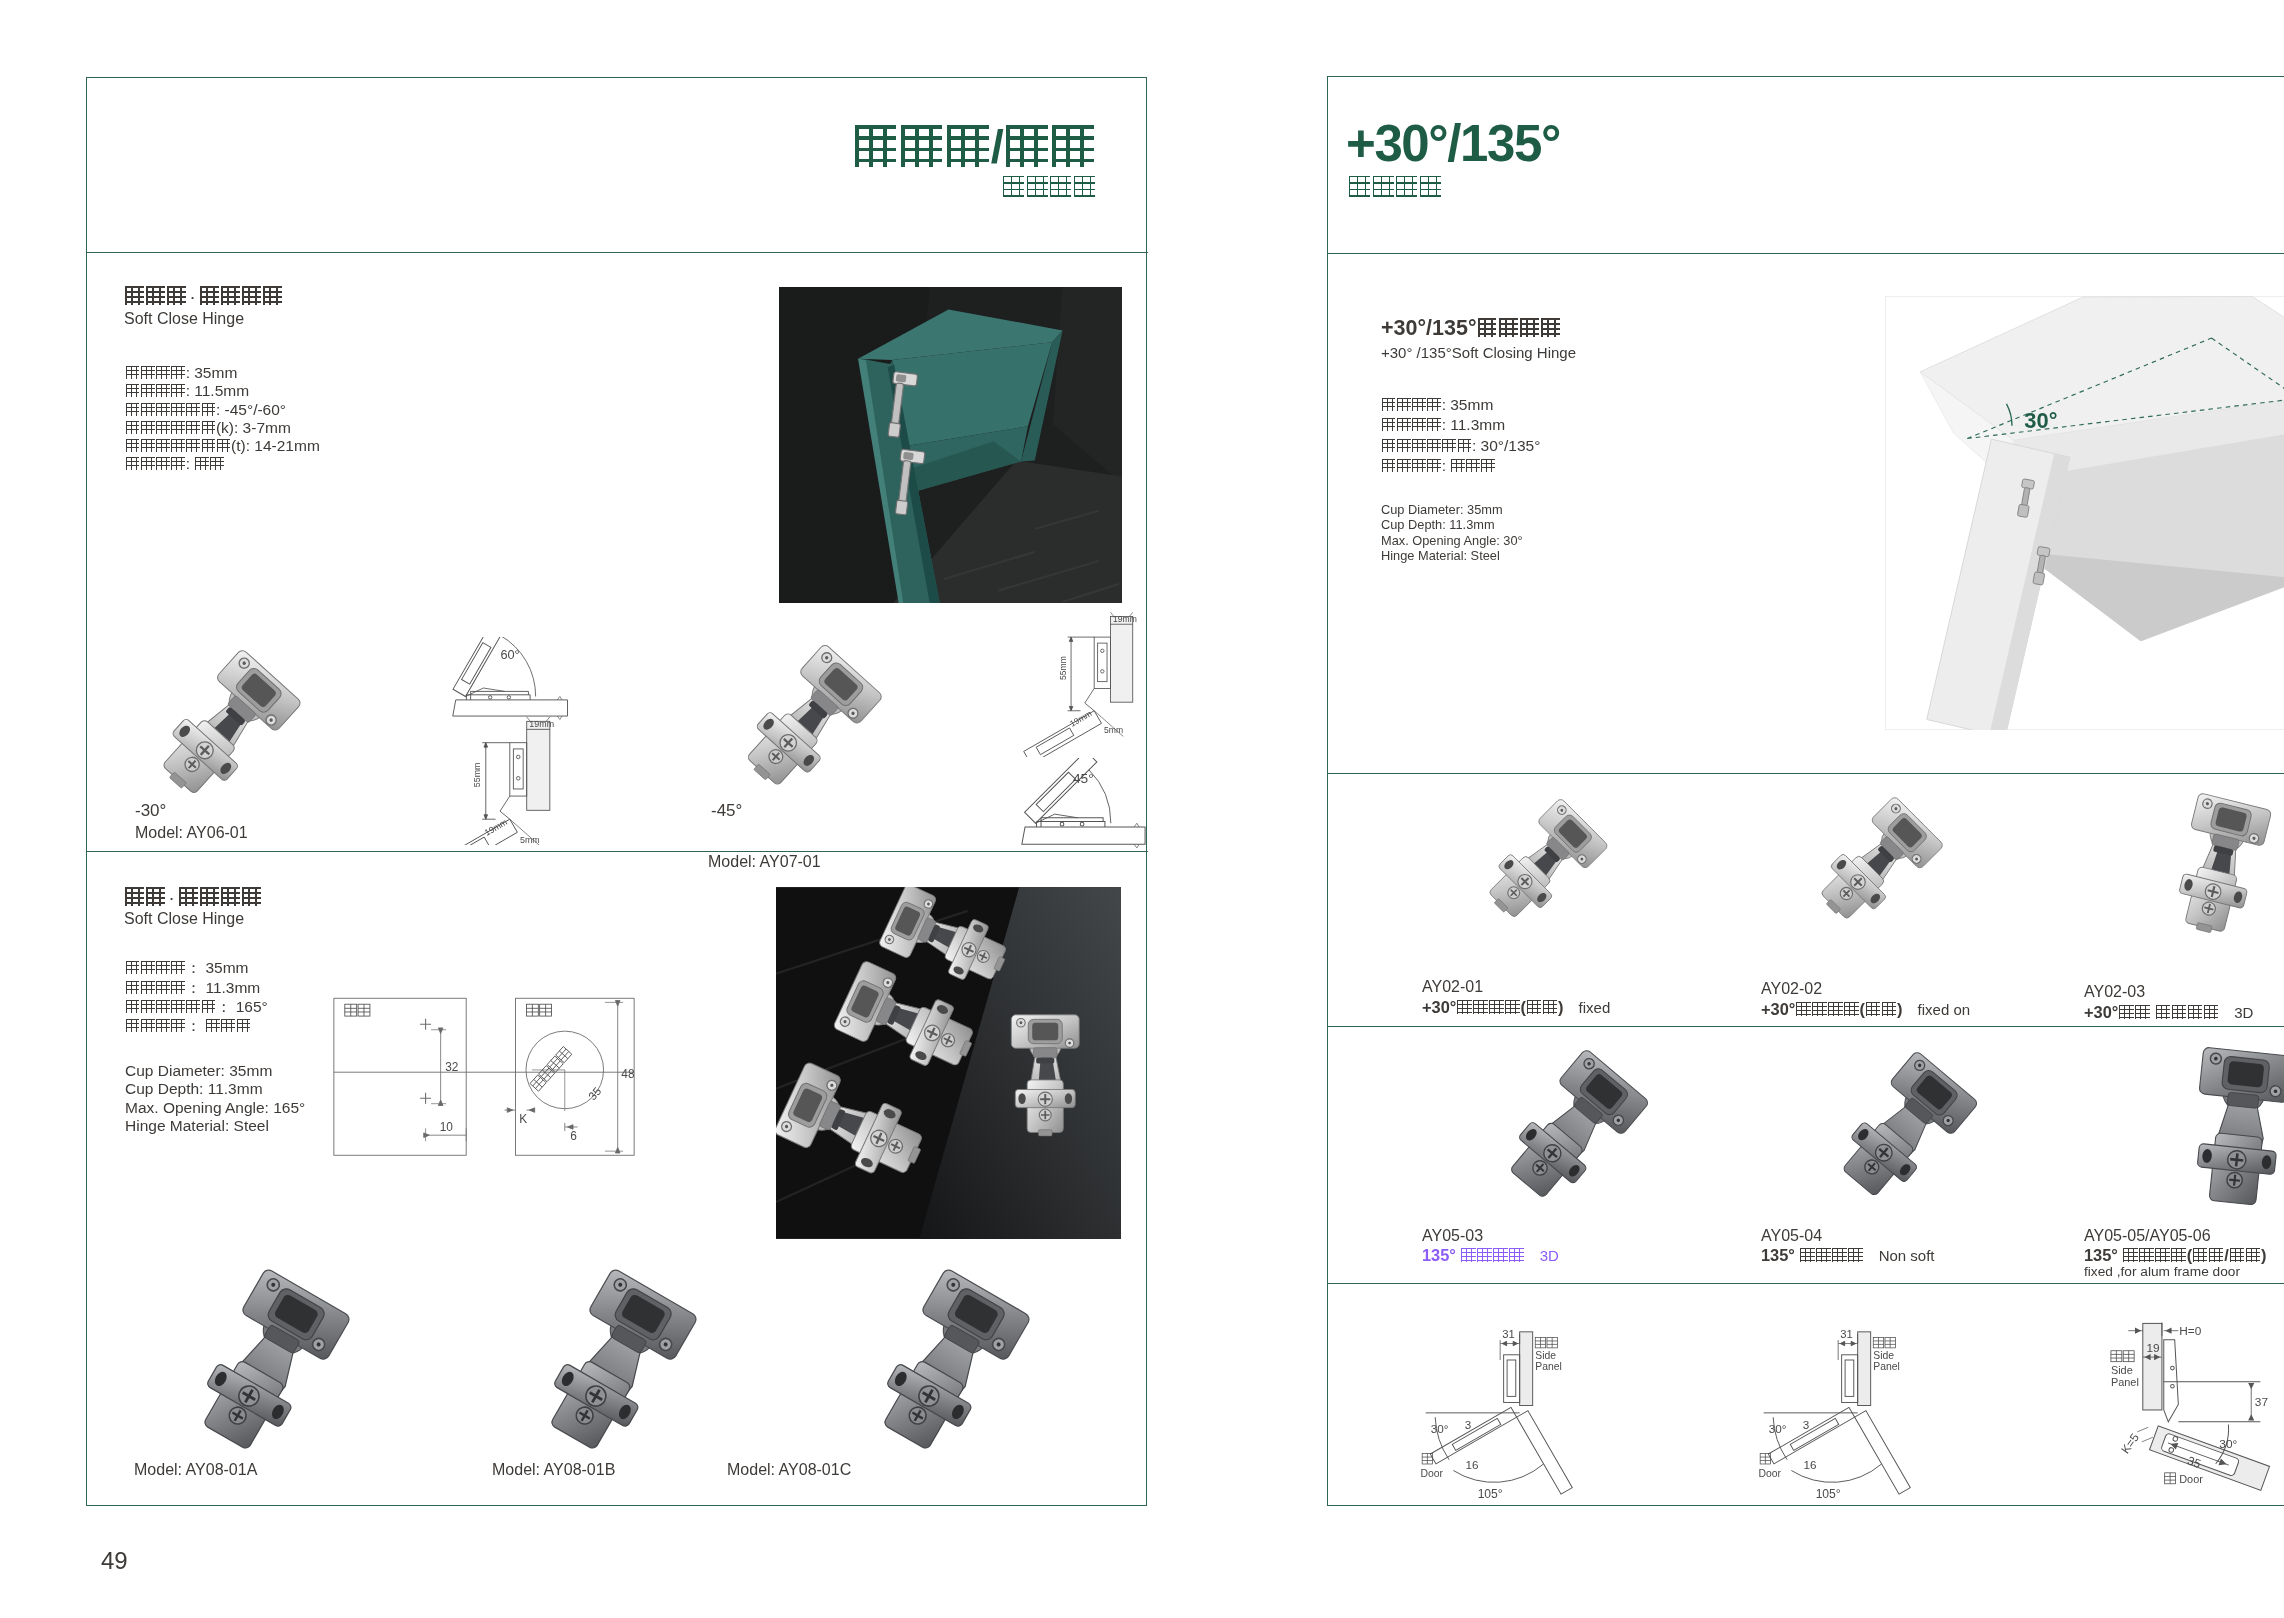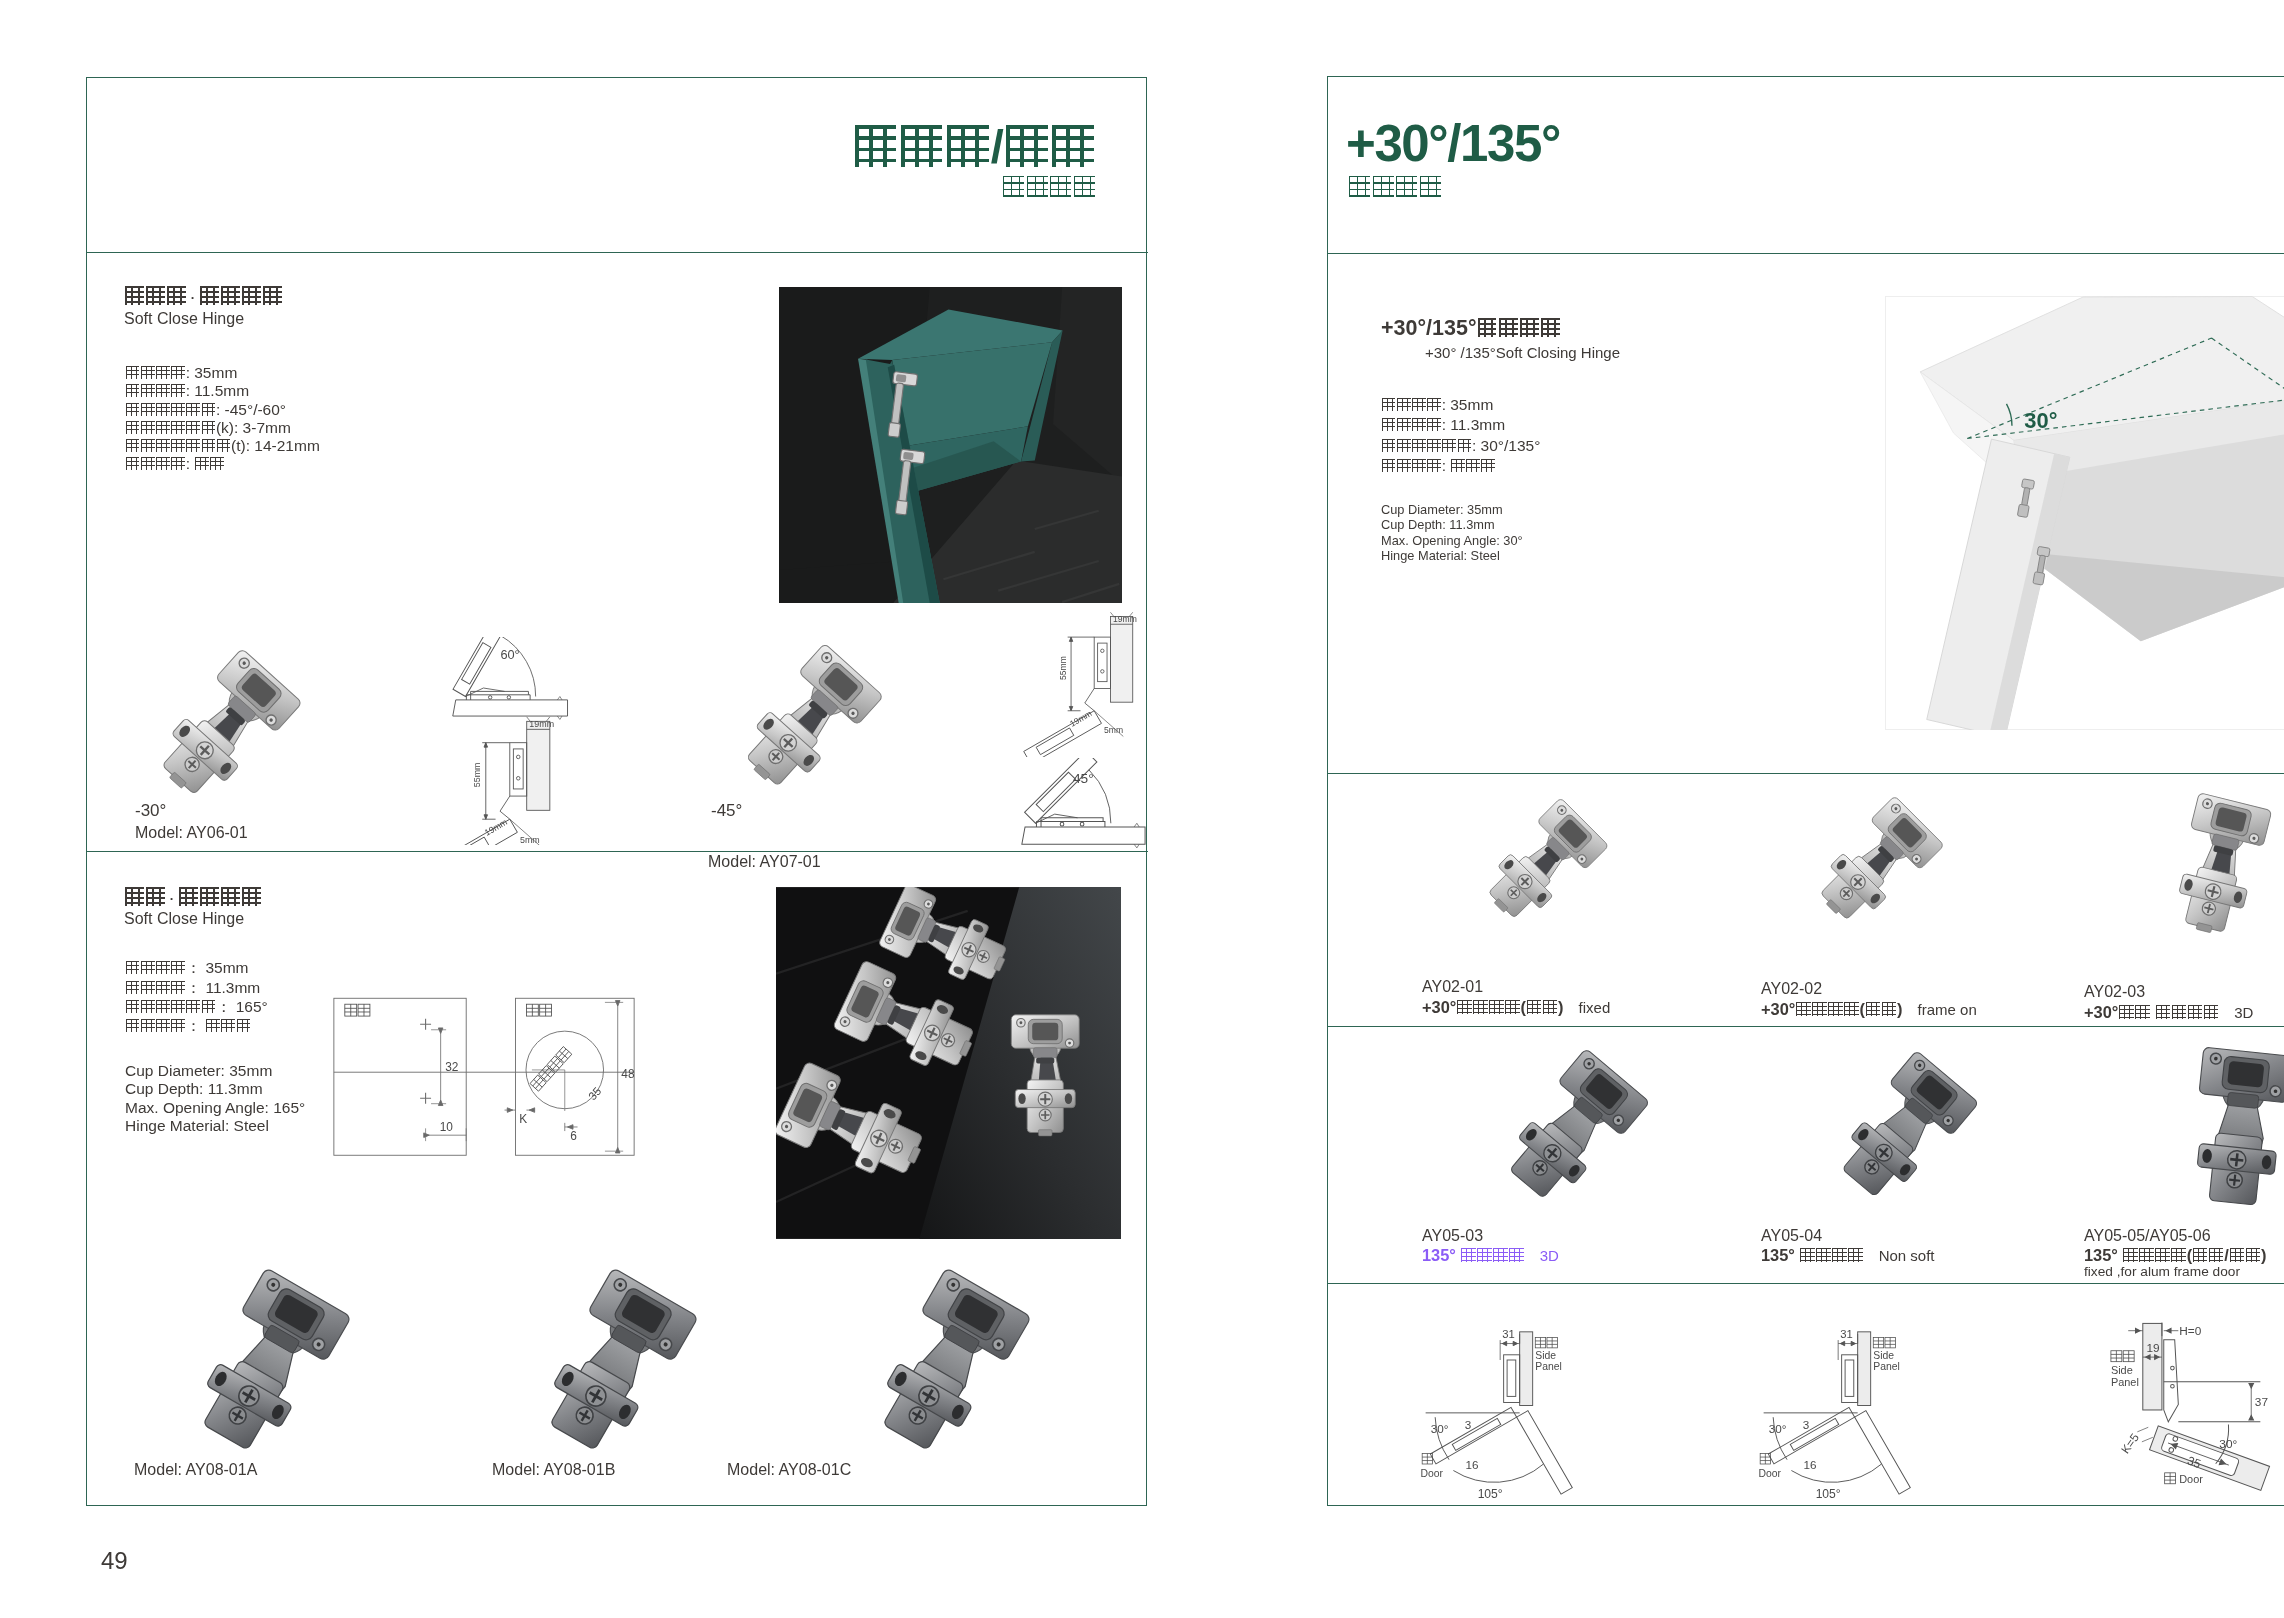--- a/index.html
+++ b/index.html
@@ -333,21 +333,21 @@
 <div class="t" style="left:727px;top:1461px;font-size:16px;">Model: AY08-01C</div>
 <div class="t" style="left:101px;top:1547px;font-size:24px;">49</div>
 <div class="box" style="left:1327px;top:76px;width:1060px;height:1428px;"></div>
 <div class="hl" style="left:1327px;top:253px;width:1063px;"></div>
 <div class="hl" style="left:1327px;top:773px;width:1063px;"></div>
 <div class="hl" style="left:1327px;top:1026px;width:1063px;"></div>
 <div class="hl" style="left:1327px;top:1283px;width:1063px;"></div>
 <div style="position:absolute;left:1346px;top:118px;font-size:51px;font-weight:bold;color:#1f5c46;line-height:1;letter-spacing:-1.4px;">+30°/135°</div>
 <div style="position:absolute;left:1348px;top:175px;font-size:24px;color:#1f5c46;line-height:1;"><b class="z"></b><b class="z"></b><b class="z"></b><b class="z"></b></div>
 <div style="position:absolute;left:1381px;top:318px;font-size:21.5px;font-weight:bold;color:#3e3a37;line-height:1;">+30°/135°<b class="zb"></b><b class="zb"></b><b class="zb"></b><b class="zb"></b></div>
-<div class="t" style="left:1381px;top:344px;font-size:15px;margin-left:44px;">+30° /135°Soft Closing Hinge</div>
+<div class="t" style="left:1381px;top:344px;font-size:15px;">+30° /135°Soft Closing Hinge</div>
 <div class="t" style="left:1381px;top:396px;font-size:15.5px;"><b class="z"></b><b class="z"></b><b class="z"></b><b class="z"></b>: 35mm</div>
 <div class="t" style="left:1381px;top:416px;font-size:15.5px;"><b class="z"></b><b class="z"></b><b class="z"></b><b class="z"></b>: 11.3mm</div>
 <div class="t" style="left:1381px;top:437px;font-size:15.5px;"><b class="z"></b><b class="z"></b><b class="z"></b><b class="z"></b><b class="z"></b><b class="z"></b>: 30°/135°</div>
 <div class="t" style="left:1381px;top:457px;font-size:15.5px;"><b class="z"></b><b class="z"></b><b class="z"></b><b class="z"></b>: <b class="z"></b><b class="z"></b><b class="z"></b></div>
 <div class="t" style="left:1381px;top:502px;font-size:12.8px;">Cup Diameter: 35mm</div>
 <div class="t" style="left:1381px;top:517px;font-size:12.8px;">Cup Depth: 11.3mm</div>
 <div class="t" style="left:1381px;top:533px;font-size:12.8px;">Max. Opening Angle: 30°</div>
 <div class="t" style="left:1381px;top:548px;font-size:12.8px;">Hinge Material: Steel</div>
 <svg style="position:absolute;left:1885px;top:296px" width="496" height="434" viewBox="0 0 1086 950">
     <rect x="1" y="1" width="1084" height="948" fill="#ffffff" stroke="#ededed" stroke-width="2"></rect>
@@ -389,21 +389,21 @@
     </g>
   </svg>
 <svg style="position:absolute;left:2152px;top:787px;overflow:visible" width="135" height="158" viewBox="0 0 295 345">
     <g transform="translate(147.5,172.5) rotate(14) scale(0.68) translate(-130,-215)">
       <use href="#hinge" width="260" height="430"></use>
     </g>
   </svg>
 <div class="t" style="left:1422px;top:978px;font-size:16px;">AY02-01</div>
 <div style="position:absolute;left:1422px;top:998px;font-size:16.4px;font-weight:bold;color:#3e3a37;line-height:1.1;white-space:nowrap;">+30°<b class="zb"></b><b class="zb"></b><b class="zb"></b><b class="zb"></b>(<b class="zb"></b><b class="zb"></b>)<span style="font-weight:400;font-size:15px;">  fixed</span></div>
 <div class="t" style="left:1761px;top:980px;font-size:16px;">AY02-02</div>
-<div style="position:absolute;left:1761px;top:1000px;font-size:16.4px;font-weight:bold;color:#3e3a37;line-height:1.1;white-space:nowrap;">+30°<b class="zb"></b><b class="zb"></b><b class="zb"></b><b class="zb"></b>(<b class="zb"></b><b class="zb"></b>)<span style="font-weight:400;font-size:15px;">  frame on</span></div>
+<div style="position:absolute;left:1761px;top:1000px;font-size:16.4px;font-weight:bold;color:#3e3a37;line-height:1.1;white-space:nowrap;">+30°<b class="zb"></b><b class="zb"></b><b class="zb"></b><b class="zb"></b>(<b class="zb"></b><b class="zb"></b>)<span style="font-weight:400;font-size:15px;">  fixed on</span></div>
 <div class="t" style="left:2084px;top:983px;font-size:16px;">AY02-03</div>
 <div style="position:absolute;left:2084px;top:1003px;font-size:16.4px;font-weight:bold;color:#3e3a37;line-height:1.1;white-space:nowrap;">+30°<b class="zb"></b><b class="zb"></b> <b class="zb"></b><b class="zb"></b><b class="zb"></b><b class="zb"></b><span style="font-weight:400;font-size:15px;">  3D</span></div>
 <svg style="position:absolute;left:1489px;top:1047px;overflow:visible" width="164" height="168" viewBox="0 0 360 368">
     <g transform="translate(180,184) rotate(40) scale(0.75) translate(-130,-215)">
       <use href="#hinged" width="260" height="430"></use>
     </g>
   </svg>
 <svg style="position:absolute;left:1823px;top:1050px;overflow:visible" width="158" height="162" viewBox="0 0 345 355">
     <g transform="translate(172.5,177.5) rotate(40) scale(0.73) translate(-130,-215)">
       <use href="#hinged" width="260" height="430"></use>

